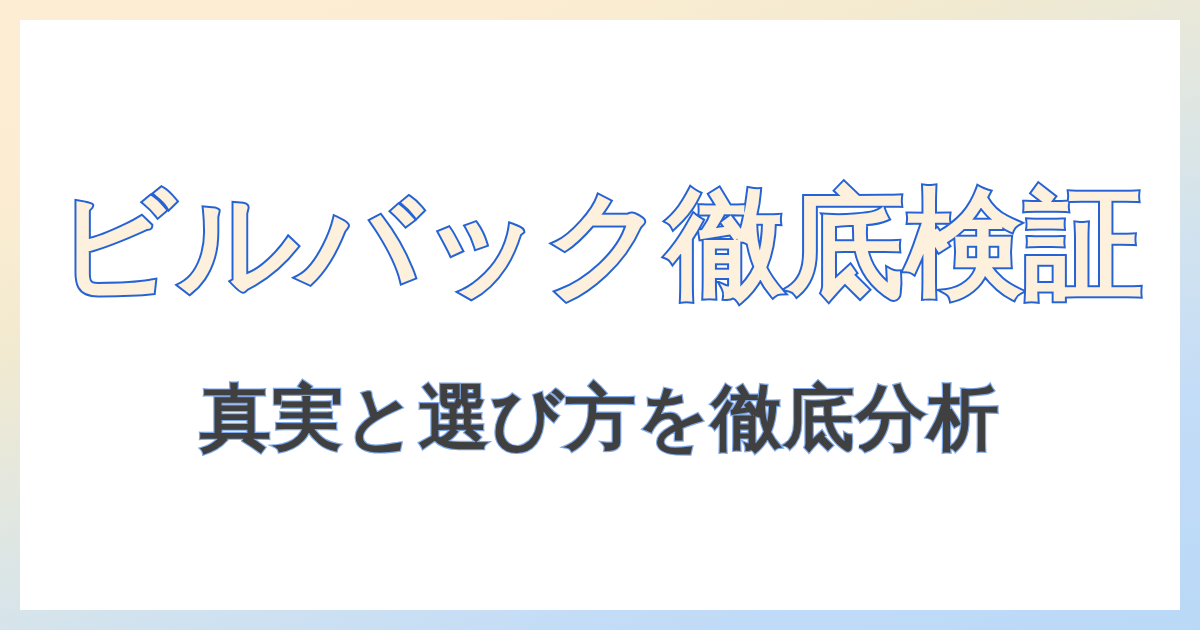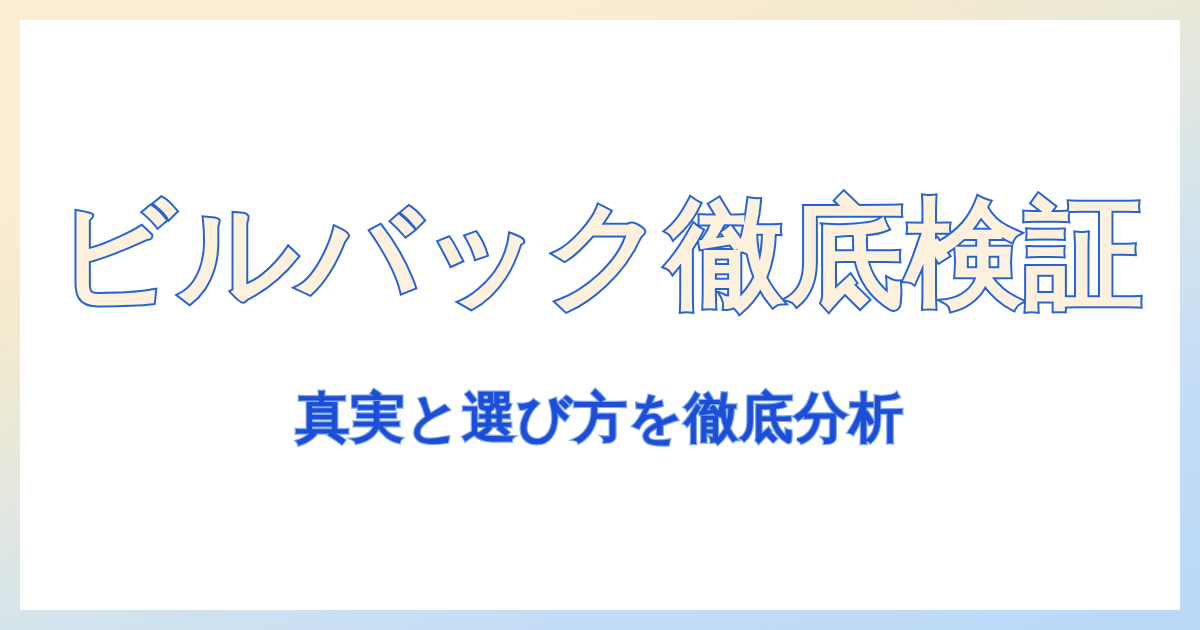--- a/index.html
+++ b/index.html
@@ -79,26 +79,26 @@
     width: 1px;
   }
 
   
   .subtitle-line {
     position: relative;
     margin: 0;
     padding: 0;
     font-family: "DejaVu Sans", "Liberation Sans", sans-serif;
     font-weight: 700;
-    font-size: 54px;
+    font-size: 71px;
     line-height: 1.18;
     letter-spacing: 0.018em;
     white-space: nowrap;
     text-align: center;
-    color: #1d4ed8;
+    color: #404040;
     -webkit-text-stroke: 2.4px #7fa9e8;
     paint-order: stroke fill;
     text-rendering: geometricPrecision;
   }
 </style>
 </head>
 <body>
 
 <div id="eyecatch-card">
   <div id="canvas">

